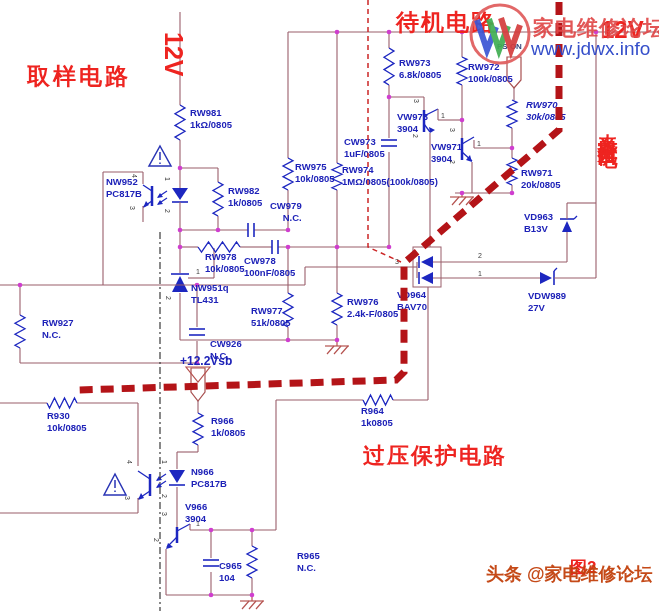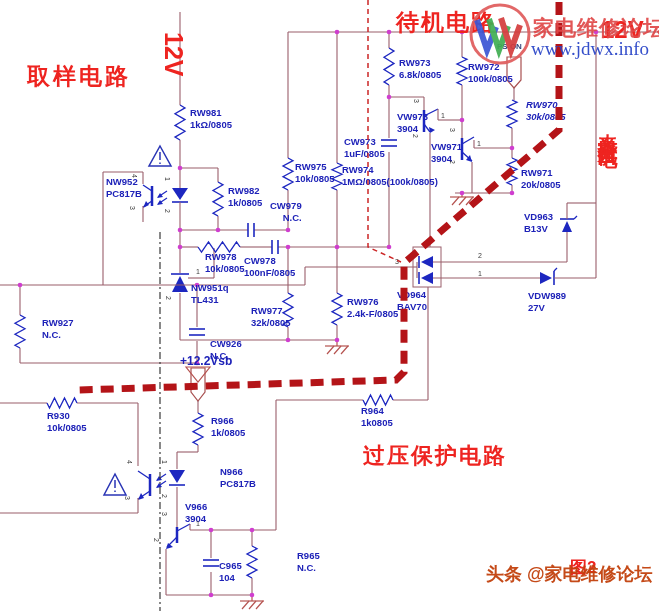--- a/index.html
+++ b/index.html
@@ -20,21 +20,21 @@
   .t-backlight{left:595px;top:118px;font-size:20px;letter-spacing:3px;writing-mode:vertical-rl;}
   .t-12v-left{left:188px;top:32px;font-size:25px;transform:rotate(90deg);transform-origin:0 0;}
   .t-12v-right{left:601px;top:16px;font-size:24px;}
   .t-fig{left:570px;top:556px;font-size:17px;}
   .net{position:absolute;color:#1e22b8;font-size:12px;font-weight:bold;white-space:nowrap;}
   .n-pson{left:497px;top:42px;font-size:8px;color:#33437a;}
   .n-vsb{left:180px;top:354px;}
   .wm-brand{position:absolute;left:533px;top:14px;font-size:21px;font-weight:bold;color:#e04848;
             letter-spacing:1px;opacity:.92;white-space:nowrap;}
   .wm-url{position:absolute;left:531px;top:38px;font-size:19px;color:#2b46c8;
-          font-family:Liberation Serif, serif;white-space:nowrap;opacity:.95;}
+          font-family:Liberation Sans, sans-serif;white-space:nowrap;opacity:.95;}
   .wm-footer{position:absolute;left:486px;top:562px;font-size:18px;font-weight:bold;color:#c2410c;
              white-space:nowrap;opacity:.95;}
 </style>
 </head>
 <body>
 
 <div id="canvas">
 
   <svg id="base-layer" width="659" height="611" viewBox="0 0 659 611">
 
@@ -369,21 +369,21 @@
       <div class="lbl" style="left: 244px; top: 255px;">
         <div>CW978</div>
         <div>100nF/0805</div>
       </div>
       <div class="lbl" style="left: 191px; top: 282px;">
         <div>NW951q</div>
         <div>TL431</div>
       </div>
       <div class="lbl" style="left: 251px; top: 305px;">
         <div>RW977</div>
-        <div>32k/0805</div>
+        <div>51k/0805</div>
       </div>
       <div class="lbl" style="left: 347px; top: 296px;">
         <div>RW976</div>
         <div>2.4k-F/0805</div>
       </div>
       <div class="lbl" style="left: 42px; top: 317px;">
         <div>RW927</div>
         <div>N.C.</div>
       </div>
       <div class="lbl" style="left: 210px; top: 338px;">
@@ -391,21 +391,21 @@
         <div>N.C.</div>
       </div>
       <div class="lbl" style="left: 47px; top: 410px;">
         <div>R930</div>
         <div>10k/0805</div>
       </div>
       <div class="lbl" style="left: 211px; top: 415px;">
         <div>R966</div>
         <div>1k/0805</div>
       </div>
-      <div class="lbl" style="left: 191px; top: 466px; margin-left: 29px;">
+      <div class="lbl" style="left: 191px; top: 466px;">
         <div>N966</div>
         <div>PC817B</div>
       </div>
       <div class="lbl" style="left: 185px; top: 501px;">
         <div>V966</div>
         <div>3904</div>
       </div>
       <div class="lbl" style="left: 219px; top: 560px;">
         <div>C965</div>
         <div>104</div>

